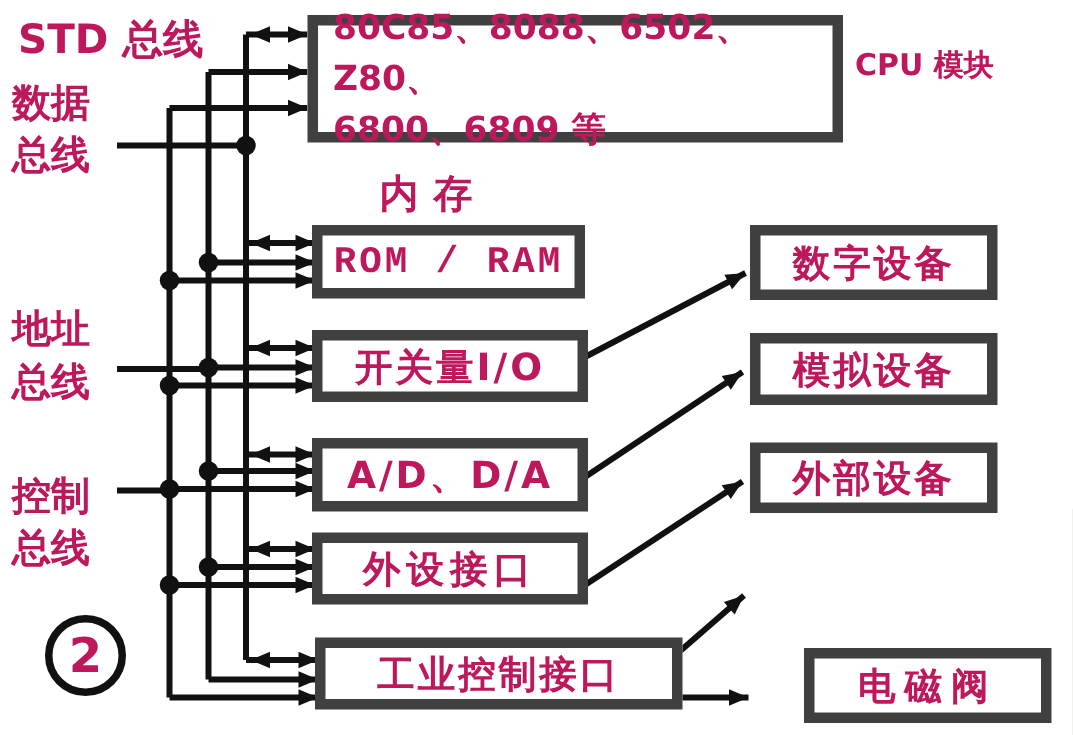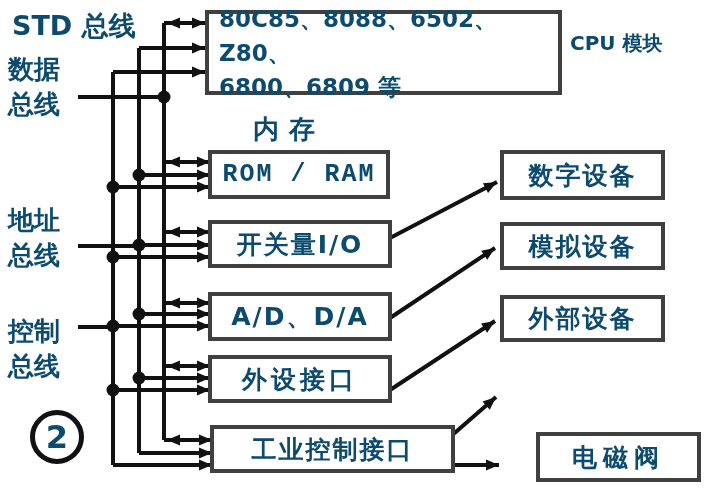--- a/index.html
+++ b/index.html
@@ -1,22 +1,22 @@
 <!DOCTYPE html>
 <html><head>
 <meta charset="utf-8">
 <style>
   html,body{margin:0;padding:0;background:#e8e8e4;}
   #stage{
     position:relative;width:715px;height:490px;background:#ffffff;
-    font-family:"DejaVu Sans",sans-serif;color:#0c4a6e;overflow:hidden;
+    font-family:"DejaVu Sans",sans-serif;color:#be185d;overflow:hidden;
   }
   #wires{position:absolute;left:0;top:0;z-index:1;}
   .box{
-    position:absolute;z-index:2;background:#fff;border:4px solid #404040;
+    position:absolute;z-index:2;background:#fff;border:7px solid #404040;
     display:flex;align-items:center;justify-content:center;
     font-weight:bold;box-sizing:border-box;
   }
   .mod{font-size:25px;}
   .dev{font-size:25px;}
   .cpu{flex-direction:column;align-items:flex-start;justify-content:center;
        font-size:23px;line-height:34px;padding-left:10px;}
   .lbl{position:absolute;z-index:2;font-weight:bold;white-space:pre;}
   .buslbl{font-size:26px;line-height:35px;left:8px;}
   .ls2{letter-spacing:2px;}

